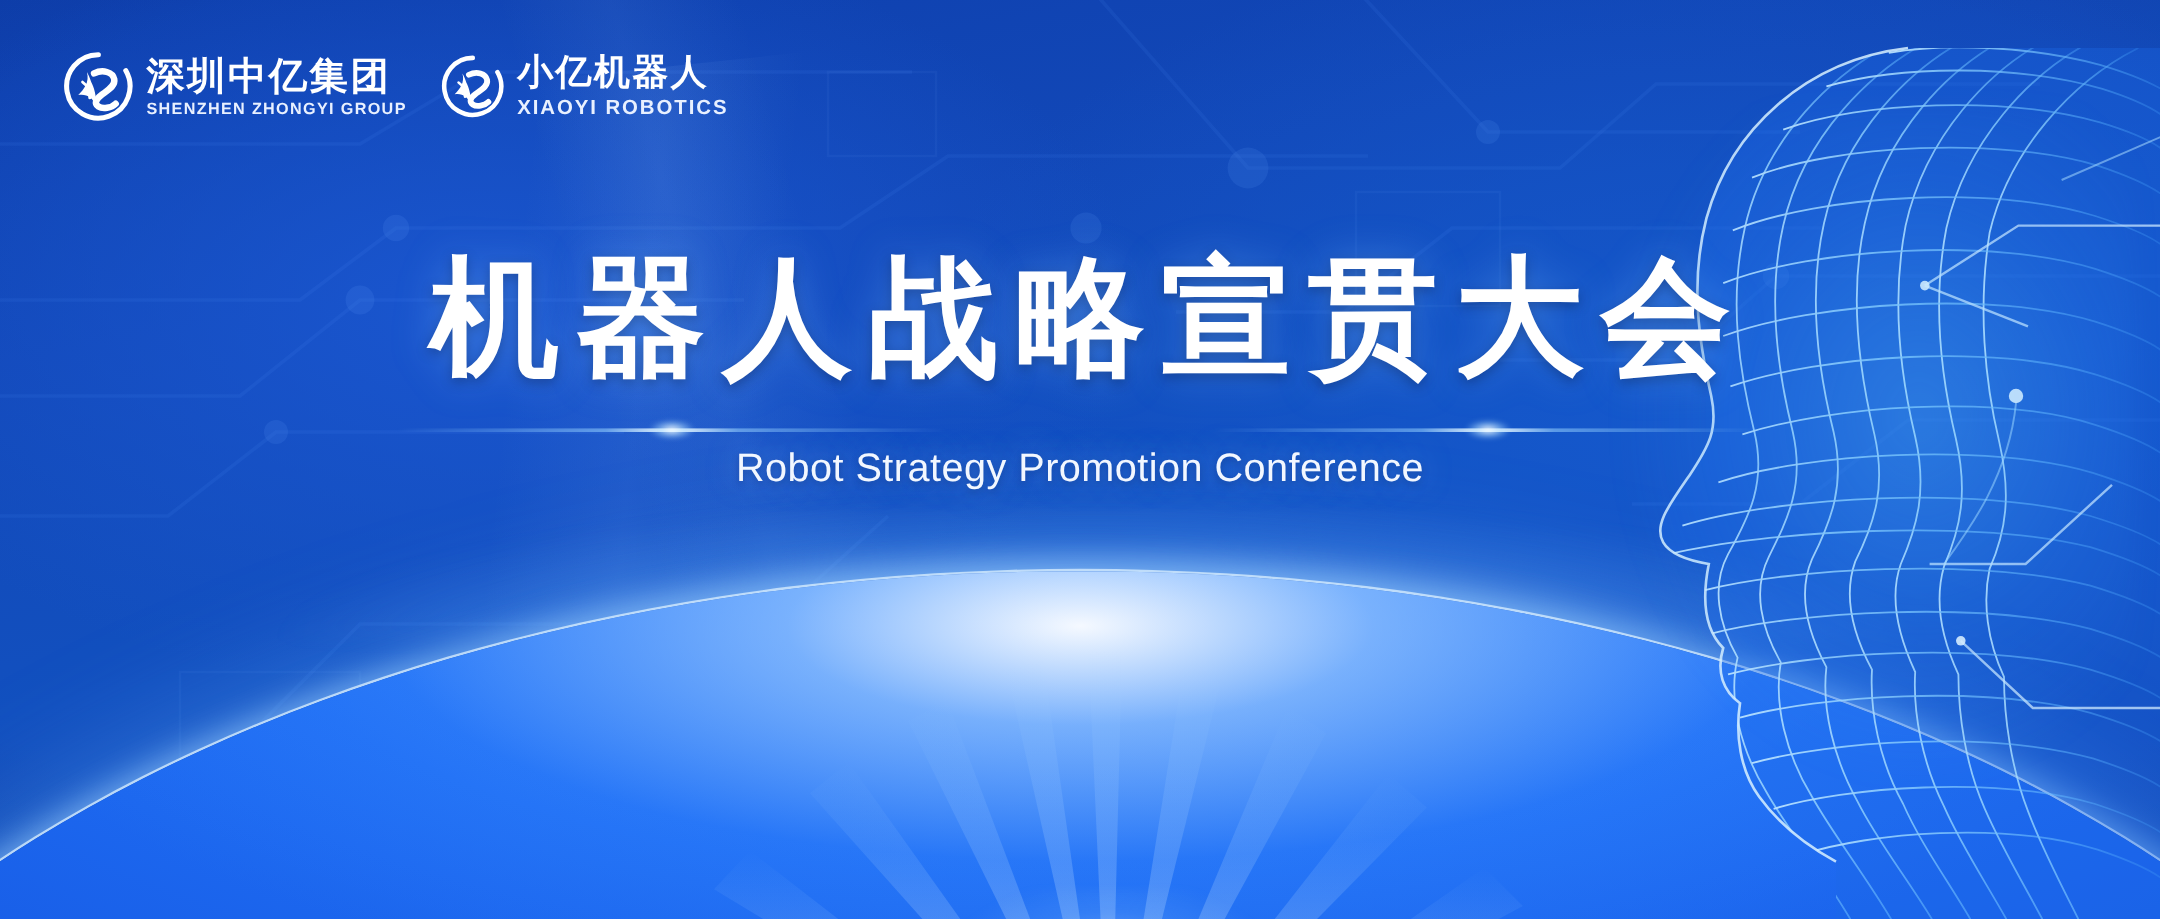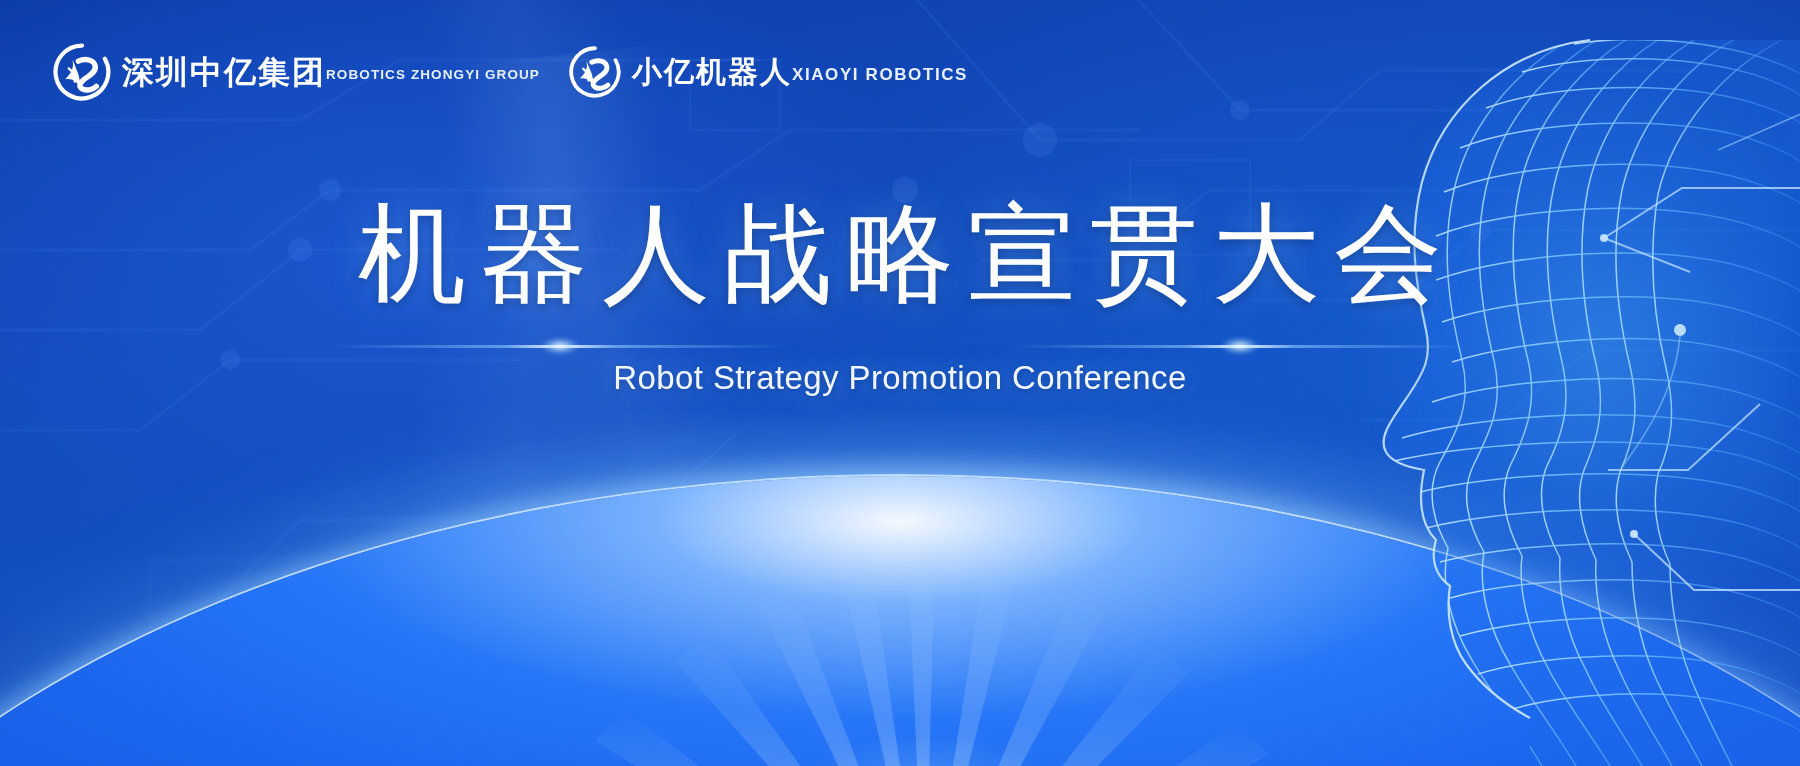--- a/index.html
+++ b/index.html
@@ -39,21 +39,21 @@
   }
 
   
   .logo-bar{
     position:absolute;left:52px;top:42px;
     display:flex;align-items:center;gap:28px;z-index:40;
   }
   .logo{display:flex;align-items:center;gap:10px;}
   .logo-mark{width:60px;height:60px;flex:0 0 60px;position:relative;}
   .logo-mark svg{width:100%;height:100%;display:block;}
-  .logo-text{display:flex;flex-direction:row;justify-content:center;line-height:1;align-items:center;}
+  .logo-text{display:flex;flex-direction:column;justify-content:center;line-height:1;}
   .logo-cn{
     color:#fff;font-size:32px;font-weight:700;letter-spacing:2px;
     white-space:nowrap;
   }
   .logo-en{
     color:#e8f0ff;font-size:13.5px;font-weight:700;letter-spacing:1.1px;
     white-space:nowrap;margin-top:5px;
   }
   .logo-sm .logo-mark{width:54px;height:54px;flex:0 0 54px;}
   .logo-sm .logo-cn{font-size:30px;}
@@ -61,26 +61,27 @@
 
   
   .headline{
     position:absolute;left:0;right:0;top:196px;z-index:35;
     text-align:center;pointer-events:none;
   }
   .title-cn{
     display:inline-block;
     color:#fff;
     font-size:108px;
-    font-weight:400;
+    font-weight:700;
     letter-spacing:14px;
     line-height:1.08;
     text-indent:14px;
     text-shadow:0 0 34px rgba(120,185,255,.42), 0 3px 10px rgba(4,26,80,.45);
     font-family:"DejaVu Sans","Liberation Sans",sans-serif;
+    margin-top:12px;
   }
   .sub-row{
     position:relative;
     margin-top:26px;
     height:74px;
   }
   .subtitle{
     position:absolute;left:0;right:0;top:20px;
     color:#f2f7ff;
     font-size:33px;
@@ -493,21 +494,21 @@
         <svg viewBox="0 0 100 100" aria-hidden="true">
           <path d="M50 6 A44 44 0 1 0 88 28" fill="none" stroke="#ffffff" stroke-width="7" stroke-linecap="round"></path>
           <path d="M50 6 A44 44 0 0 1 88 28" fill="none" stroke="#ffffff" stroke-width="7" stroke-linecap="round" opacity="0"></path>
           <path d="M34 30 C38 44 30 54 22 62 C34 60 42 66 46 76 C48 64 44 52 40 44 C38 38 36 33 34 30 Z" fill="#ffffff"></path>
           <path d="M28 44 C34 48 38 56 38 66" fill="none" stroke="#ffffff" stroke-width="4" stroke-linecap="round"></path>
           <path d="M44 32 C56 26 70 30 72 40 C74 50 62 56 54 62 C46 68 44 74 50 78 C56 82 68 80 74 74" fill="none" stroke="#ffffff" stroke-width="9" stroke-linecap="round" stroke-linejoin="round"></path>
         </svg>
       </span>
       <span class="logo-text">
         <span class="logo-cn">深圳中亿集团</span>
-        <span class="logo-en">ROBOTICS ZHONGYI GROUP</span>
+        <span class="logo-en">SHENZHEN ZHONGYI GROUP</span>
       </span>
     </div>
 
     <div class="logo logo-sm">
       <span class="logo-mark">
         <svg viewBox="0 0 100 100" aria-hidden="true">
           <path d="M50 6 A44 44 0 1 0 88 28" fill="none" stroke="#ffffff" stroke-width="7" stroke-linecap="round"></path>
           <path d="M34 30 C38 44 30 54 22 62 C34 60 42 66 46 76 C48 64 44 52 40 44 C38 38 36 33 34 30 Z" fill="#ffffff"></path>
           <path d="M28 44 C34 48 38 56 38 66" fill="none" stroke="#ffffff" stroke-width="4" stroke-linecap="round"></path>
           <path d="M44 32 C56 26 70 30 72 40 C74 50 62 56 54 62 C46 68 44 74 50 78 C56 82 68 80 74 74" fill="none" stroke="#ffffff" stroke-width="9" stroke-linecap="round" stroke-linejoin="round"></path>

